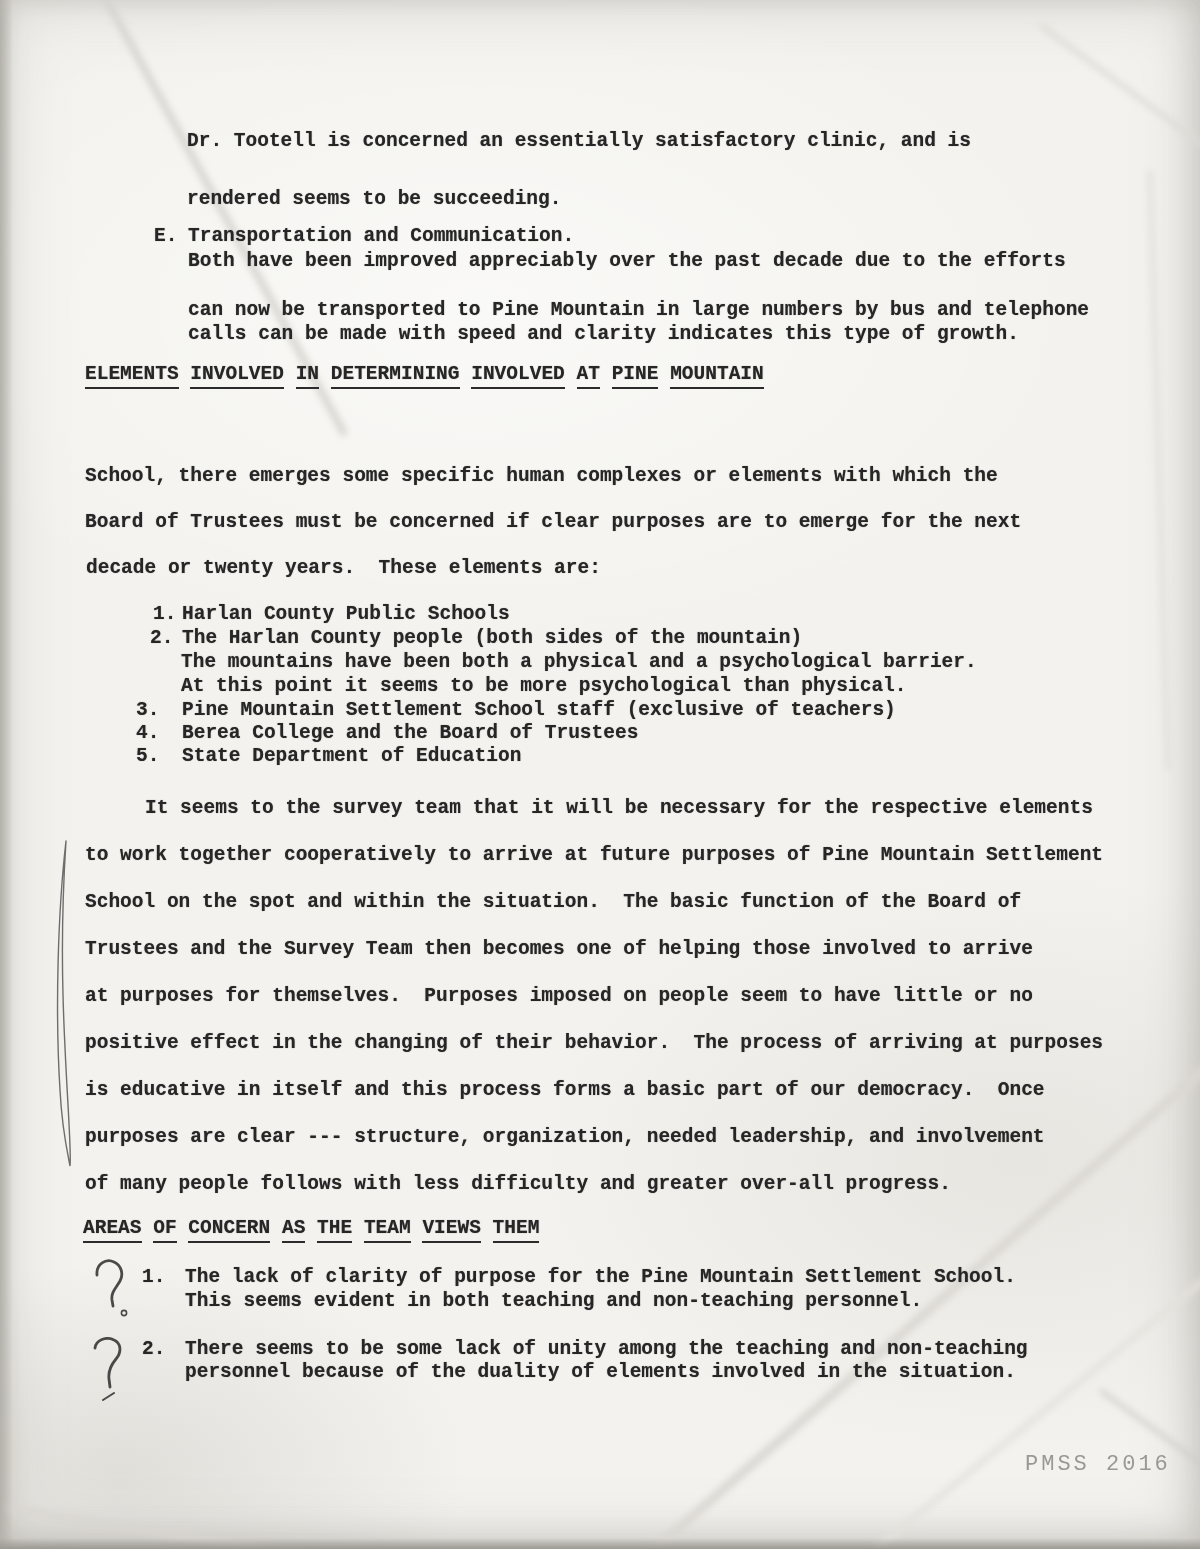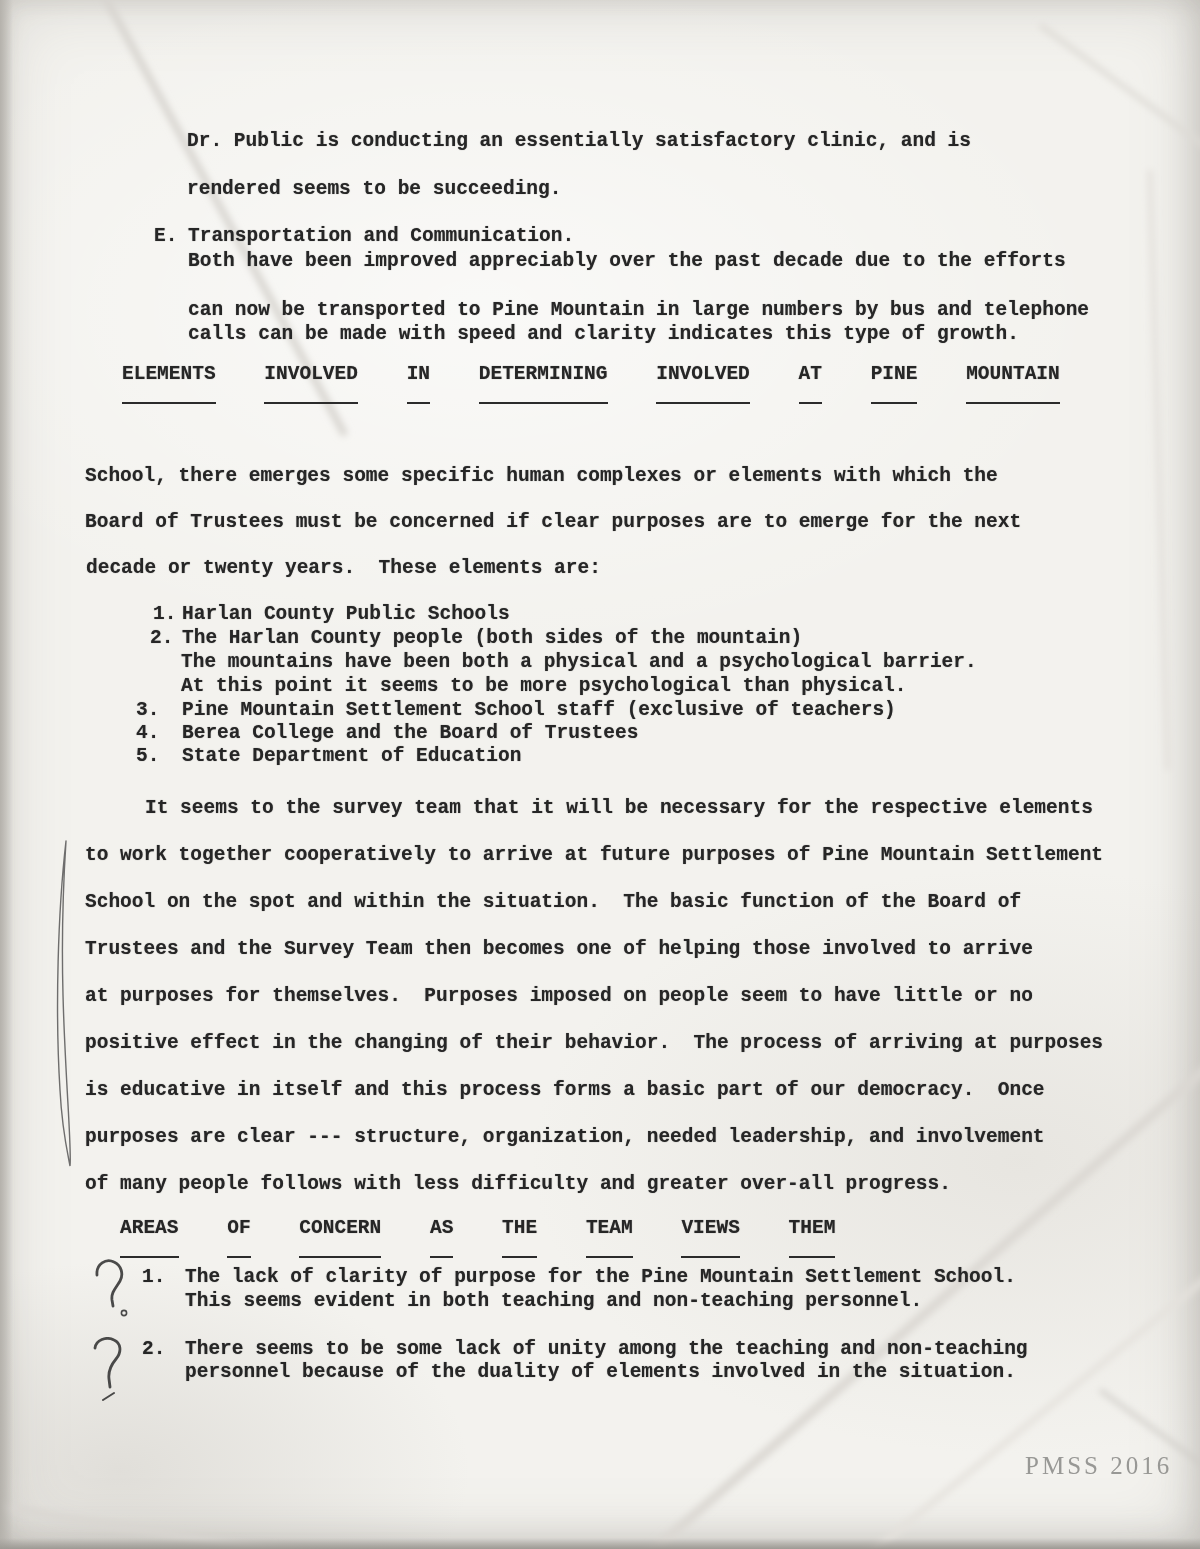--- a/index.html
+++ b/index.html
@@ -23,25 +23,25 @@
   .artifacts{position:absolute;left:0;top:0;z-index:0;pointer-events:none;}
   .marks{position:absolute;left:0;top:0;z-index:2;pointer-events:none;}
   .ln{
     position:absolute;z-index:1;
     white-space:pre;
     font-size:19.5px;line-height:1;
     font-weight:bold;
     color:#262626;
     text-shadow:0 0 1px rgba(38,38,38,0.55);
   }
-  .hd .uws{border-bottom:2.5px solid #2b2b2b;padding-bottom:17px;margin-left:37px;}
+  .hd .uws{border-bottom:2.5px solid #2b2b2b;padding-bottom:2px;}
   .wm{
     position:absolute;z-index:1;
-    font-family:Liberation Serif, serif;
-    font-size:25px;letter-spacing:3px;
+    font-family:Liberation Mono, monospace;
+    font-size:22px;letter-spacing:3px;
     color:#8f8f8c;opacity:.9;
   }
 </style>
 </head>
 <body>
 
 <div class="page">
 
   <svg class="artifacts" width="1200" height="1549">
     <defs>
@@ -54,22 +54,22 @@
     <line x1="1150" y1="170" x2="1168" y2="770" stroke="#e3e0db" stroke-width="5" filter="url(#b)"></line>
     <line x1="640" y1="1562" x2="1210" y2="1065" stroke="#dbd8d3" stroke-width="9" filter="url(#b)"></line>
     <line x1="860" y1="1562" x2="1210" y2="1275" stroke="#e5e2dd" stroke-width="6" filter="url(#b)"></line>
     <line x1="-10" y1="1505" x2="300" y2="1555" stroke="#d9d6d1" stroke-width="6" filter="url(#b)"></line>
     <line x1="1100" y1="1390" x2="1210" y2="1470" stroke="#cfccc7" stroke-width="4" filter="url(#b)"></line>
   </svg>
 
   <div class="edge-left"></div>
   <div class="edge-bottom"></div>
 
-  <div class="ln" style="left:187px;top:132px">Dr. Public is conducting an essentially satisfactory clinic, and is</div>
-  <div class="ln" style="left:187px;top:180px">rendered seems to be succeeding.</div>
+  <div class="ln" style="left:187px;top:132px">Dr. Tootell is concerned an essentially satisfactory clinic, and is</div>
+  <div class="ln" style="left:187px;top:190px">rendered seems to be succeeding.</div>
 
   <div class="ln" style="left:154px;top:227px">E.</div>
   <div class="ln" style="left:188px;top:227px">Transportation and Communication.</div>
   <div class="ln" style="left:188px;top:252px">Both have been improved appreciably over the past decade due to the efforts</div>
   <div class="ln" style="left:188px;top:301px">can now be transported to Pine Mountain in large numbers by bus and telephone</div>
   <div class="ln" style="left:188px;top:325px">calls can be made with speed and clarity indicates this type of growth.</div>
 
   <div class="ln hd uw" style="left:85px;top:365px"><span class="uws">ELEMENTS</span> <span class="uws">INVOLVED</span> <span class="uws">IN</span> <span class="uws">DETERMINING</span> <span class="uws">INVOLVED</span> <span class="uws">AT</span> <span class="uws">PINE</span> <span class="uws">MOUNTAIN</span></div>
 
   <div class="ln" style="left:85px;top:513px">Board of Trustees must be concerned if clear purposes are to emerge for the next</div>

